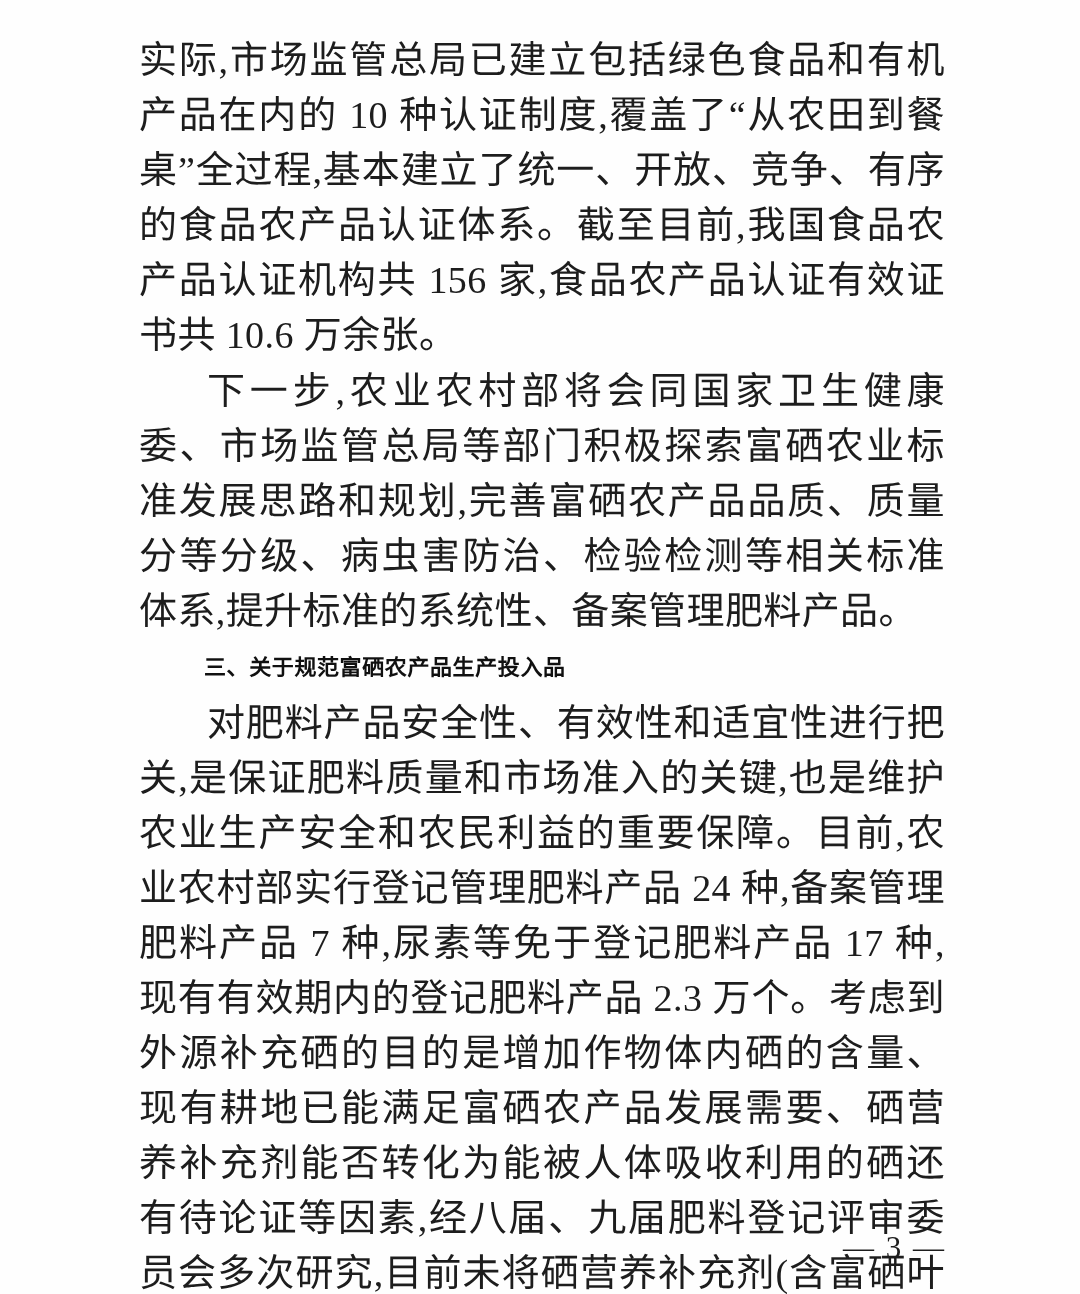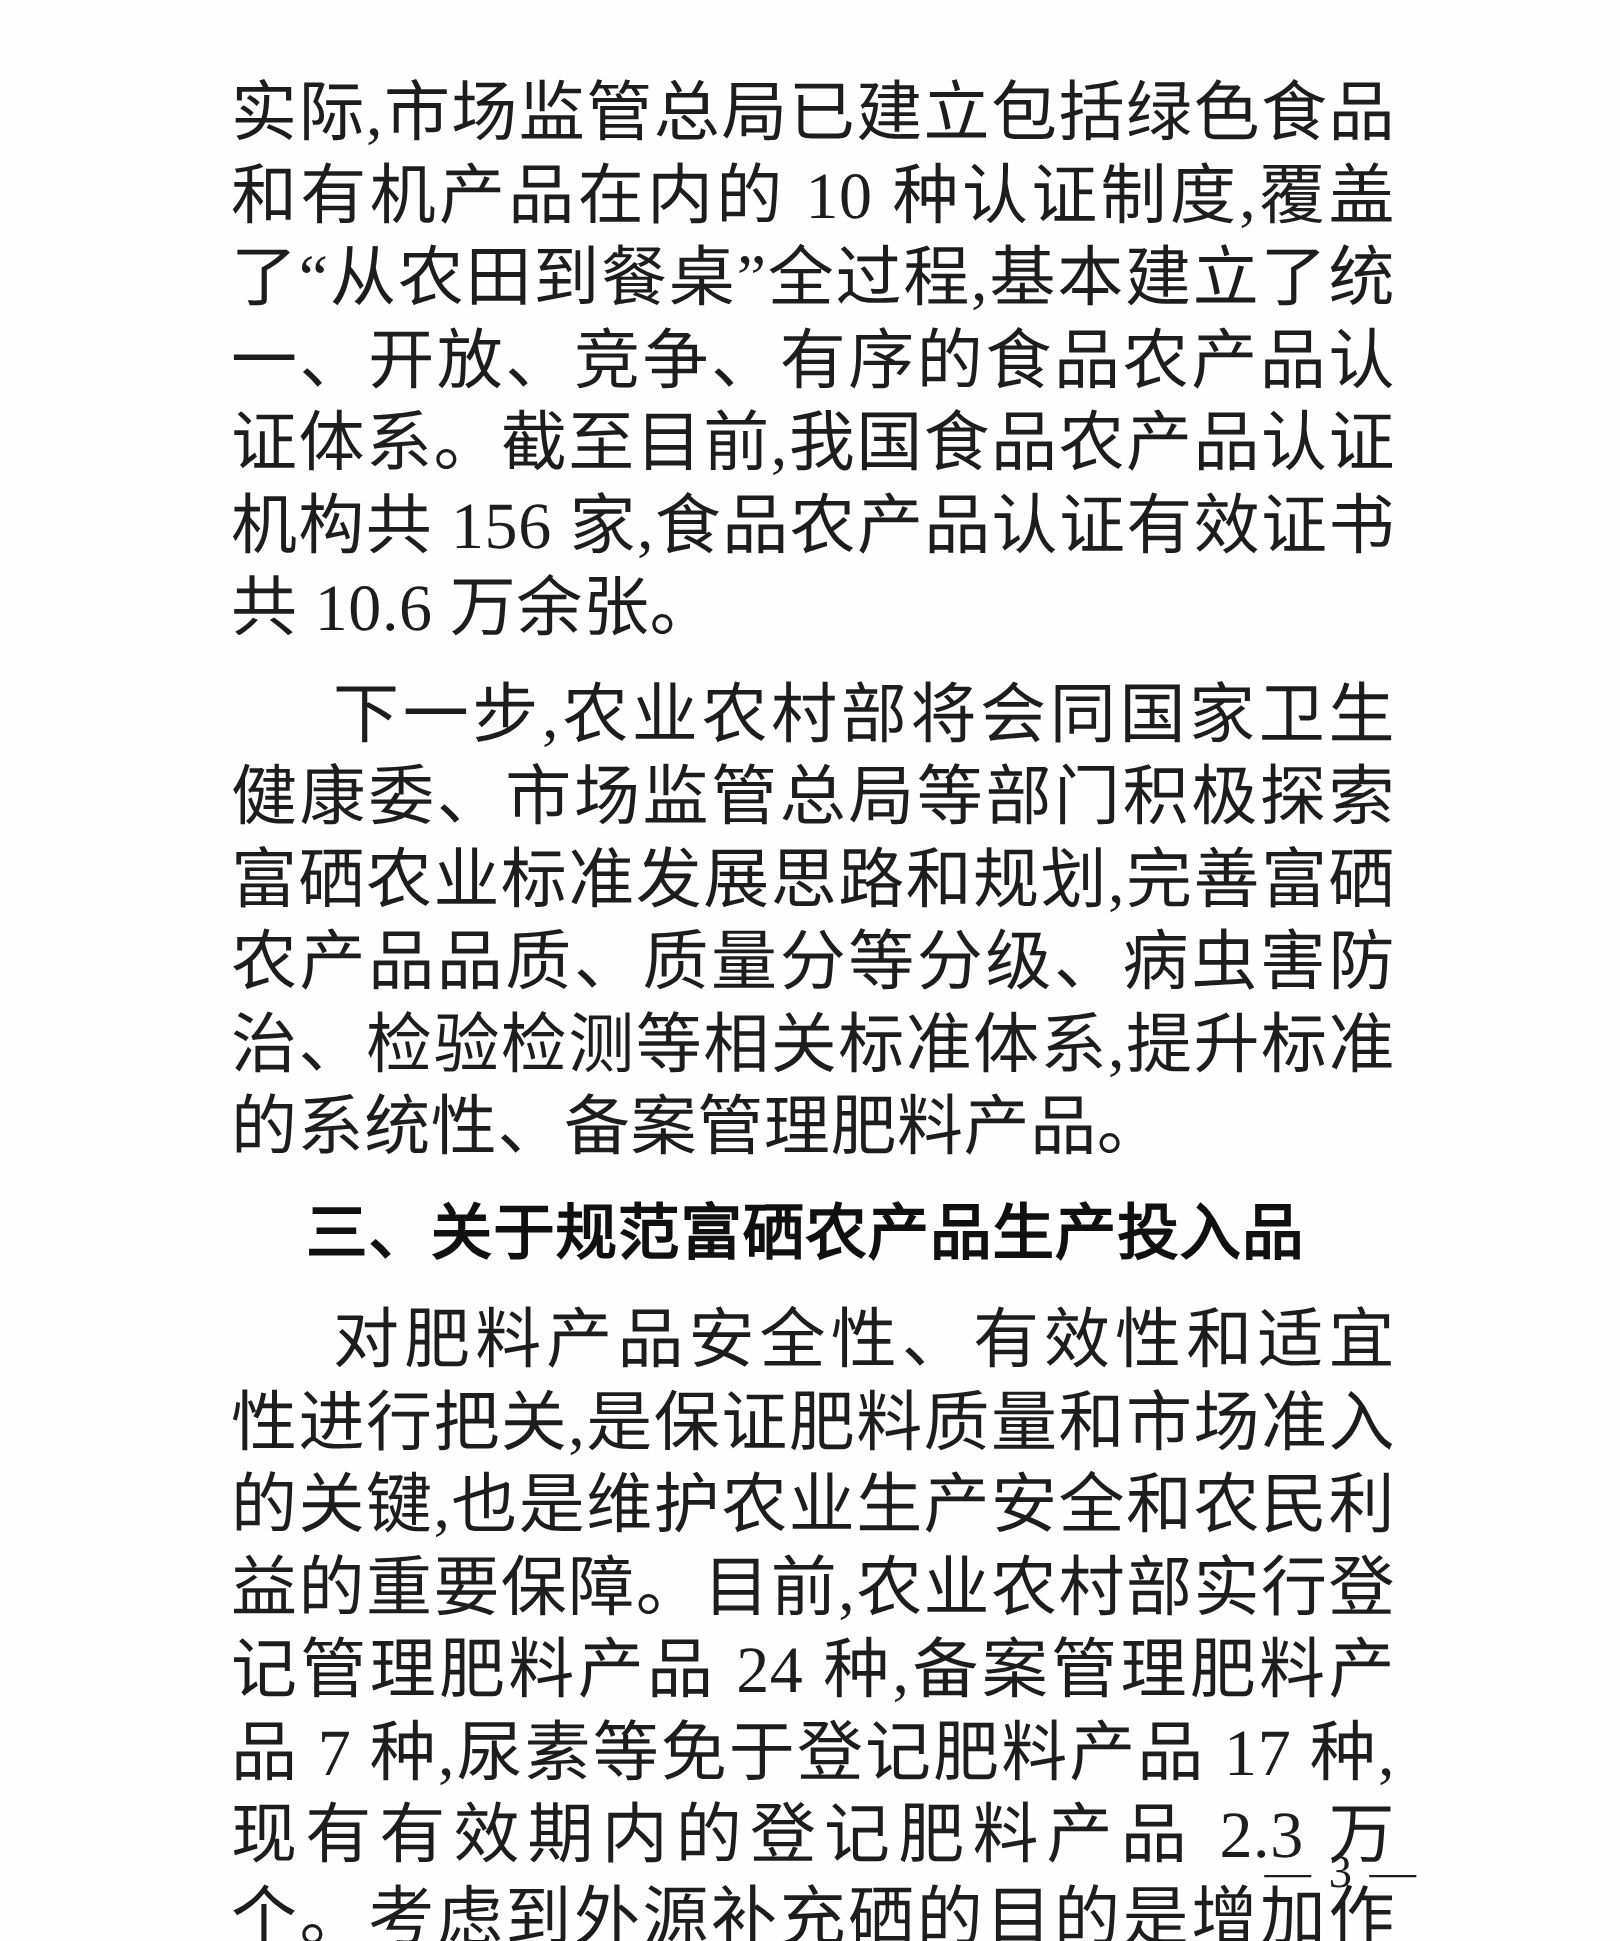--- a/index.html
+++ b/index.html
@@ -24,45 +24,45 @@
 
   
   .text-column {
     position: absolute;
     left: 138px;
     top: 32px;
     width: 808px;
   }
 
   .para {
-    margin: 16px;
+    margin: 1px;
     color: #1d1d1d;
     font-family: "Liberation Serif", "DejaVu Serif", serif;
-    font-size: 44px;
+    font-size: 38px;
     line-height: 55px;
     text-align: justify;
     text-align-last: left;
     text-justify: inter-character;
     letter-spacing: 0.4px;
     font-weight: 400;
   }
 
   .para + .para {
     margin-top: 0;
   }
 
   .para.indent {
     text-indent: 68px;
   }
 
   .heading {
     margin: 0;
     color: #101010;
     font-family: "Liberation Sans", "DejaVu Sans", sans-serif;
-    font-size: 41px;
+    font-size: 22px;
     line-height: 55px;
     font-weight: 700;
     text-indent: 66px;
     letter-spacing: 0.6px;
     text-align: left;
   }
 
   .footer {
     position: absolute;
     left: 138px;

